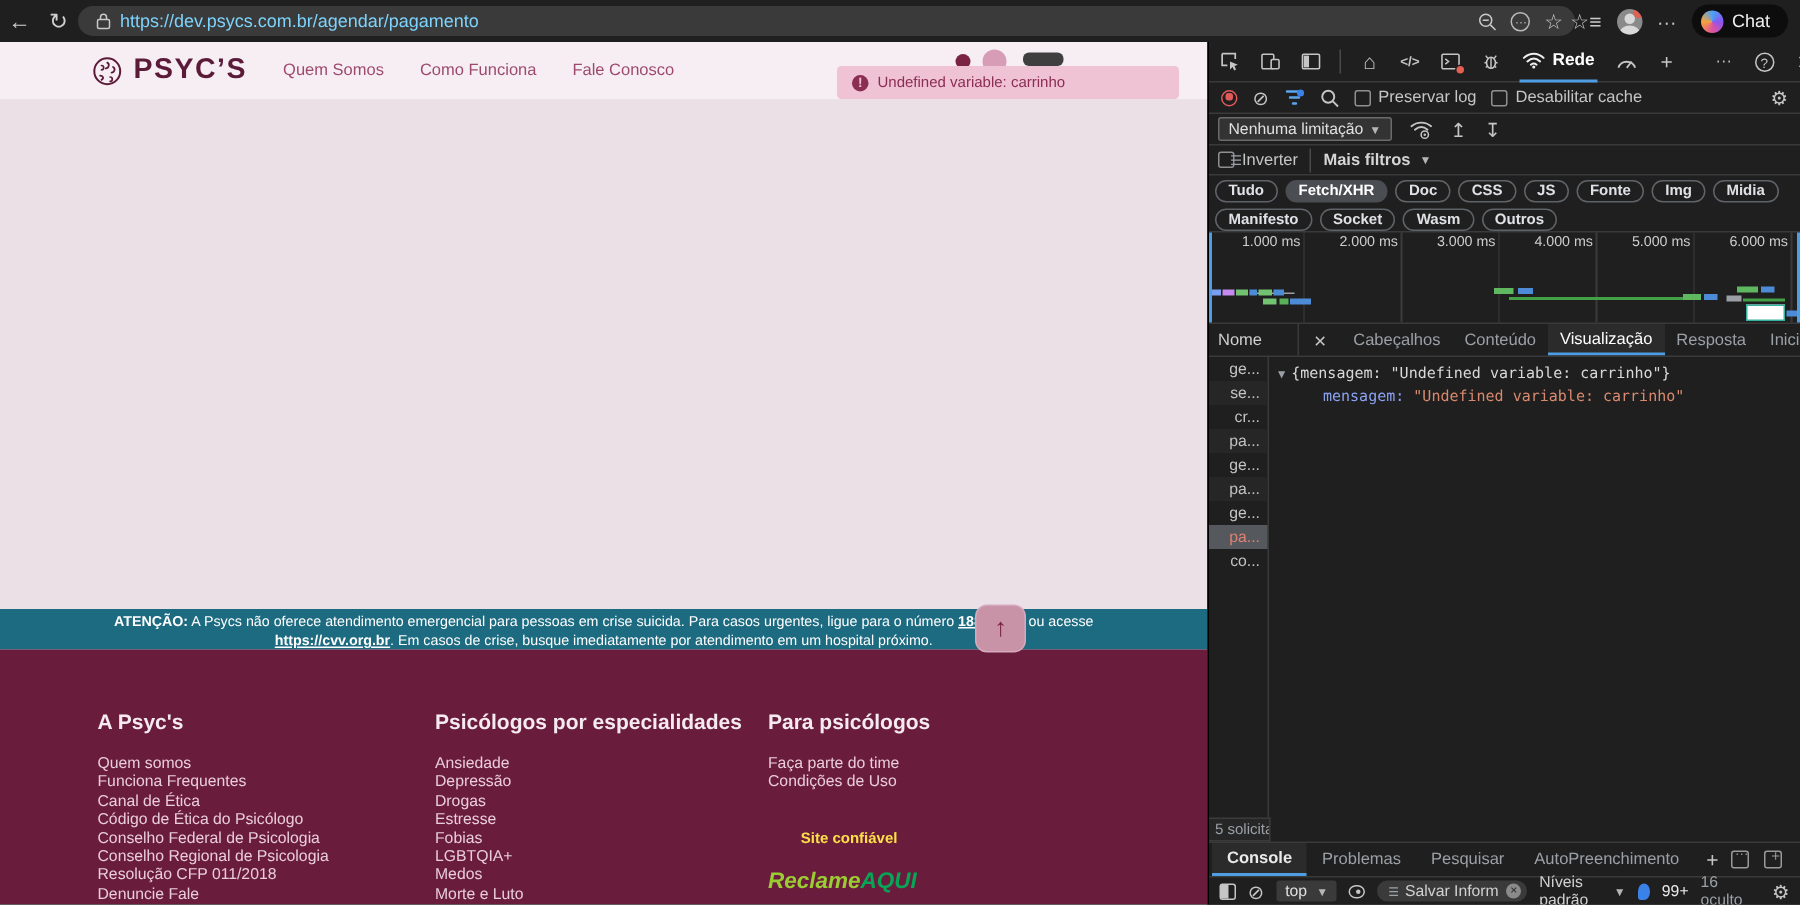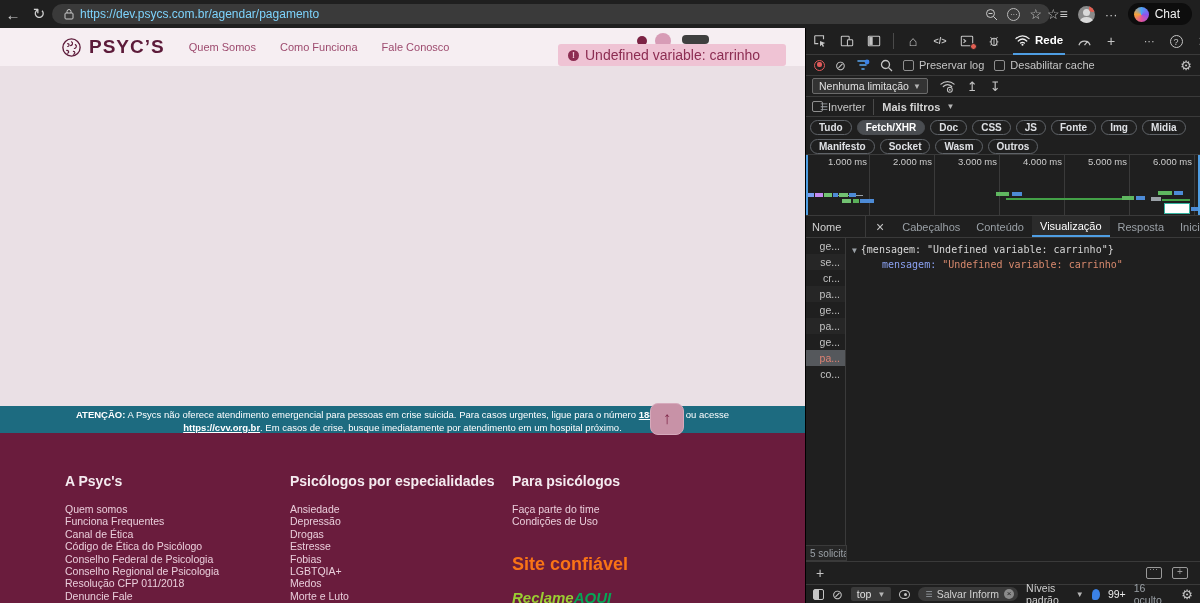--- a/index.html
+++ b/index.html
@@ -28,30 +28,30 @@
   .logo-wrap { display:flex; align-items:center; gap:6px; cursor:pointer; }
   .logo-text { font-size:19px; font-weight:bold; color:#5c1a39; letter-spacing:1px; }
   .site-nav { display:flex; gap:24px; margin-left:24px; }
   .site-nav span { font-size:11px; color:#9d4a6e; cursor:pointer; }
   .peek { position:absolute; z-index:1; }
   .pk1 { left:637px; top:8px; width:10px; height:10px; border-radius:50%; background:#7c2344; }
   .pk2 { left:655px; top:5px; width:16px; height:16px; border-radius:50%; background:#d79cb6; }
   .pk3 { left:682px; top:7px; width:27px; height:9px; border-radius:4px; background:#3f3f3f; }
   .toast { position:absolute; left:558px; top:16px; width:228px; height:22px; background:#efc3d4; border-radius:3px; display:flex; align-items:center; padding-left:10px; gap:6px; z-index:2; }
   .toast-ico { width:11px; height:11px; border-radius:50%; background:#8c2d52; color:#efc3d4; font-size:9px; font-weight:bold; text-align:center; line-height:11px; }
-  .toast-txt { font-size:14px; color:#8c2d52; }
+  .toast-txt { font-size:10px; color:#8c2d52; }
   .notice { position:absolute; left:0; top:378px; width:100%; height:27px; background:#1d6b80; color:#fff; text-align:center; font-size:9.5px; line-height:13px; padding-top:2px; }
   .notice b.u { text-decoration:underline; cursor:pointer; }
   .footer { position:absolute; left:0; top:405px; width:100%; height:170px; background:#6a1c3d; }
   .scrolltop { position:absolute; left:650px; top:375px; width:34px; height:32px; background:#c892a7; border:1px solid #d6aabc; border-radius:8px; color:#7c2344; font-size:17px; font-weight:bold; text-align:center; line-height:30px; cursor:pointer; z-index:3; }
   .fcol { position:absolute; top:40px; }
   .fcol h3 { color:#f4eaef; font-size:14px; font-weight:bold; margin-bottom:14px; }
   .fcol .flink { display:block; color:#e9cdda; font-size:10.5px; line-height:12.4px; cursor:pointer; }
   .c1 { left:65px; } .c2 { left:290px; } .c3 { left:512px; }
-  .trust-title { color:#f97316; font-size:18px; font-weight:bold; margin:26px 0 0 0; }
+  .trust-title { color:#fde047; font-size:10px; font-weight:bold; margin:26px 0 0 0;text-align:center; }
   .reclame { font-style:italic; font-weight:bold; font-size:15px; margin-top:14px; cursor:pointer; }
   .reclame .p1 { color:#9acd32; } .reclame .p2 { color:#06a656; }
 
   
   .dt { position:absolute; left:805px; top:28px; width:395px; height:575px; background:#1f1f1f; border-left:1px solid #000; color:#c5c5c5; font-size:11px; }
   .dt-row { position:absolute; left:0; width:100%; border-bottom:1px solid #3a3a3a; display:flex; align-items:center; }
   .tabbar { top:0; height:27px; gap:11px; padding:0 6px; }
   .tb-ico { width:16px; height:16px; display:flex; align-items:center; justify-content:center; color:#c5c5c5; cursor:pointer; position:relative; flex:0 0 auto; }
   .vdiv { width:1px; height:16px; background:#4a4a4a; flex:0 0 auto; }
   .net-tab { display:flex; align-items:center; gap:5px; height:27px; border-bottom:2px solid #4f9ee3; padding:0 2px; color:#fff; cursor:pointer; }
@@ -461,20 +461,27 @@
         </div>
         <div class="pline2">
           <span class="pkey">mensagem: </span><span class="pval">"Undefined variable: carrinho"</span>
         </div>
       </div>
     </div>
 
     <div class="statusbar">5 solicita</div>
 
     <div class="dt-row drawertabs">
+      <span style="display:flex;height:100%;">
+
+      <span class="drtab on">Console</span>
+          <span class="drtab">Problemas</span>
+          <span class="drtab">Pesquisar</span>
+          <span class="drtab">AutoPreenchimento</span>
+        </span>
       <span class="plus">+</span>
       <span class="spacer"></span>
       <span class="mini-ico dots"></span>
       <span class="mini-ico pl"></span>
     </div>
 
     <div class="dt-row consolebar">
       <span class="sidebar-toggle"></span>
       <span class="glyph">⊘</span>
       <span class="topbox">

